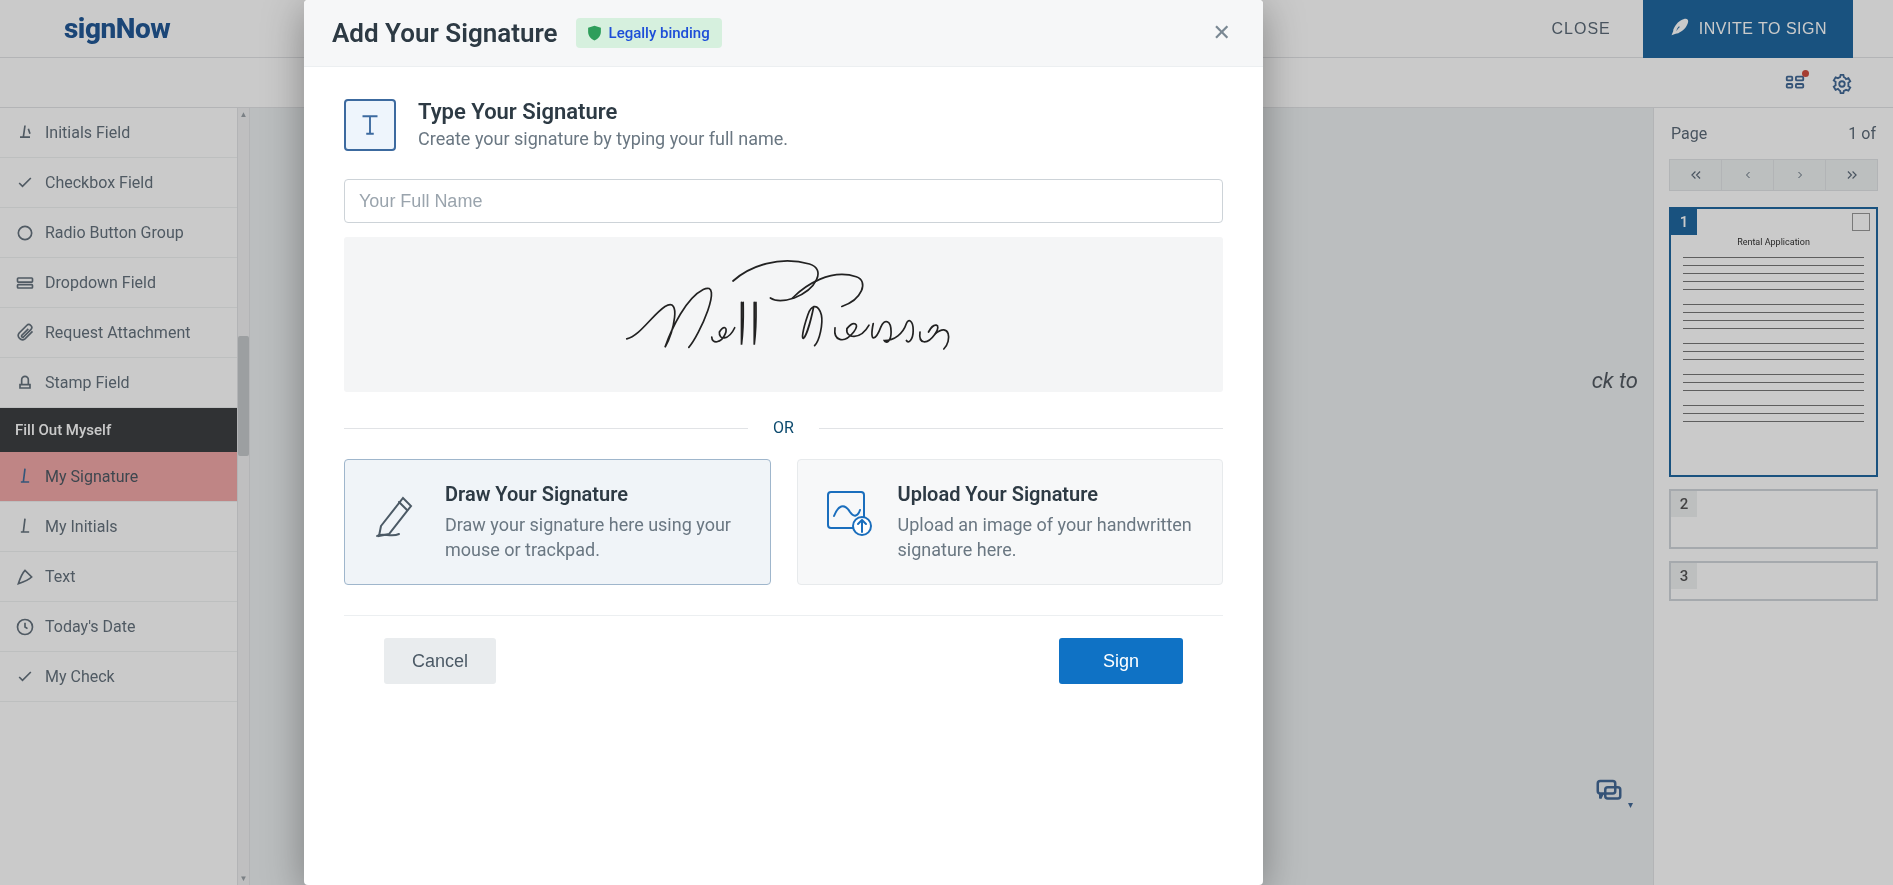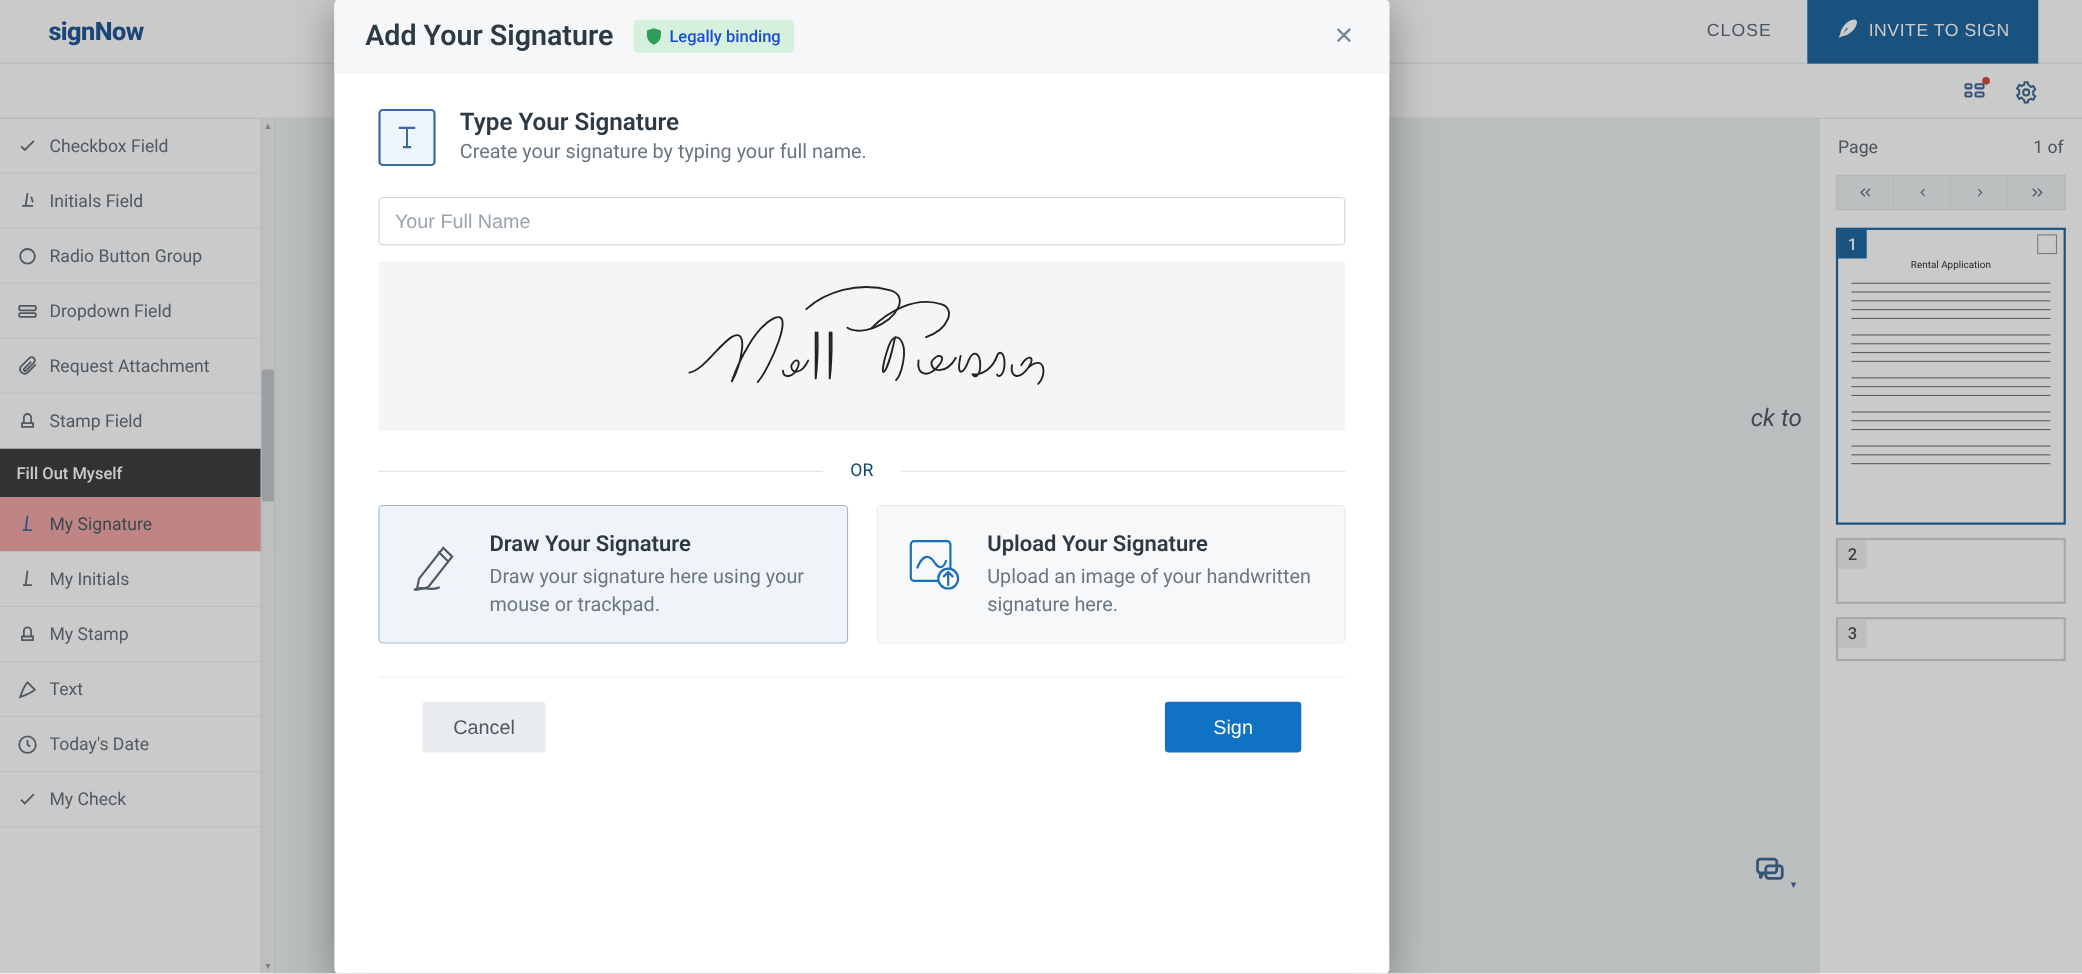--- a/index.html
+++ b/index.html
@@ -25,22 +25,22 @@
 
   
   .topbar {
     display: flex;
     align-items: center;
     height: 58px;
     background: #fff;
     border-bottom: 1px solid #e1e3e6;
   }
   .logo {
-    padding: 0 44px;
-    font-size: 23px;
+    padding: 0 64px;
+    font-size: 28px;
     font-weight: 800;
     color: #1a5aa3;
     letter-spacing: -0.5px;
   }
   .topbar-spacer { flex: 1; }
   .top-btn {
     height: 58px;
     padding: 0 22px;
     display: inline-flex;
     align-items: center;
@@ -446,29 +446,29 @@
       </div>
     </div>
   </div>
 
   <div class="main">
 
     <div class="sidebar">
       <div class="sidebar-scroll">
         <div class="side-item">
           <span class="side-icon"><svg viewBox="0 0 24 24" fill="none" stroke="currentColor" stroke-width="2">
+                <path d="M12 3l-2 14m-4 0h12M16 7l2 6"></path>
+              </svg></span>
+          <span>Initials Field</span>
+        </div>
+        <div class="side-item">
+          <span class="side-icon"><svg viewBox="0 0 24 24" fill="none" stroke="currentColor" stroke-width="2">
                 <path d="M5 12l4 4 10-10"></path>
               </svg></span>
           <span>Checkbox Field</span>
-        </div>
-        <div class="side-item">
-          <span class="side-icon"><svg viewBox="0 0 24 24" fill="none" stroke="currentColor" stroke-width="2">
-                <path d="M12 3l-2 14m-4 0h12M16 7l2 6"></path>
-              </svg></span>
-          <span>Initials Field</span>
         </div>
         <div class="side-item">
           <span class="side-icon"><svg viewBox="0 0 24 24" fill="none" stroke="currentColor" stroke-width="2">
                 <circle cx="12" cy="12" r="8"></circle>
               </svg></span>
           <span>Radio Button Group</span>
         </div>
         <div class="side-item">
           <span class="side-icon"><svg viewBox="0 0 24 24" fill="none" stroke="currentColor" stroke-width="2">
                 <rect x="3" y="6" width="18" height="5" rx="1"></rect>
@@ -495,26 +495,20 @@
           <span class="side-icon"><svg viewBox="0 0 24 24" fill="none" stroke="#3b6ea3" stroke-width="2">
                 <path d="M12 2l-2 16M7 18h10"></path>
               </svg></span>
           <span>My Signature</span>
         </div>
         <div class="side-item">
           <span class="side-icon"><svg viewBox="0 0 24 24" fill="none" stroke="currentColor" stroke-width="2">
                 <path d="M12 2l-2 16M7 18h10"></path>
               </svg></span>
           <span>My Initials</span>
-        </div>
-        <div class="side-item">
-          <span class="side-icon"><svg viewBox="0 0 24 24" fill="none" stroke="currentColor" stroke-width="2">
-                <path d="M8 14V8a4 4 0 0 1 8 0v6m-10 0h12v4H6z"></path>
-              </svg></span>
-          <span>My Stamp</span>
         </div>
         <div class="side-item">
           <span class="side-icon"><svg viewBox="0 0 24 24" fill="none" stroke="currentColor" stroke-width="2">
                 <path d="M4 20c2-6 4-12 8-16l8 8c-4 4-10 6-16 8z"></path>
               </svg></span>
           <span>Text</span>
         </div>
         <div class="side-item">
           <span class="side-icon"><svg viewBox="0 0 24 24" fill="none" stroke="currentColor" stroke-width="2">
                 <circle cx="12" cy="12" r="9"></circle>

